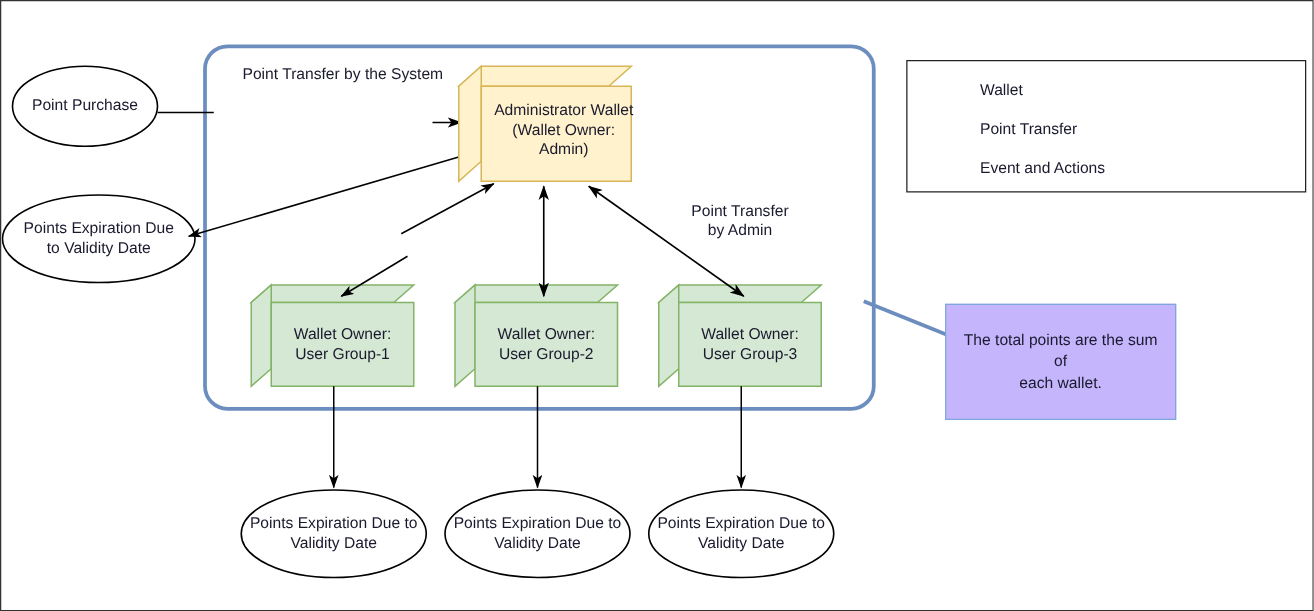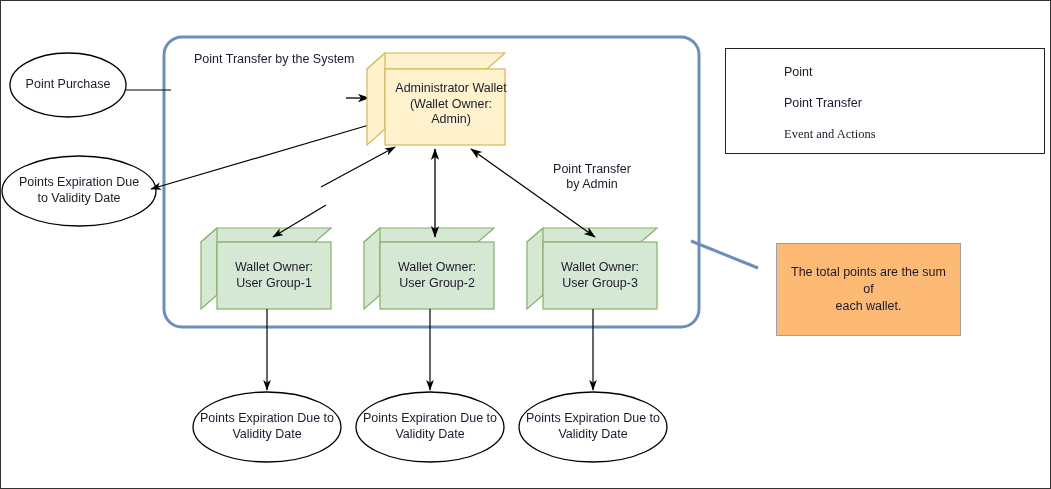--- a/index.html
+++ b/index.html
@@ -63,27 +63,26 @@
     box-sizing: border-box;
   }
   .legend-label {
     position: absolute;
     color: #1a1a2e;
     font-family: "Liberation Sans", sans-serif;
     font-size: 12.5px;
   }
   .note-box {
     position: absolute;
-    background: #fdba74;
+    background: #c4b5fd;
     border: 1.3px solid #7ea6d9;
     box-sizing: border-box;
     display: flex;
     align-items: center;
     justify-content: center;
-    margin-left: 20px;
   }
   .note-text {
     text-align: center;
     color: #1a1a2e;
     font-family: "Liberation Sans", sans-serif;
     font-size: 12.5px;
     line-height: 17px;
     white-space: pre-line;
     padding: 0 12px;
   }
@@ -217,17 +216,17 @@
 Validity Date</div>
   </div>
 
   <div class="note-box" style="left:755px; top:242px; width:185px; height:93px;">
     <div class="note-text">The total points are the sum of
 each wallet.</div>
   </div>
 
   <div class="legend-box" style="left:724px; top:47px; width:320px; height:106px;"></div>
 
-  <div class="legend-label" style="left:783px; top:64px;">Point</div>
+  <div class="legend-label" style="left:783px; top:64px;">Wallet</div>
   <div class="legend-label" style="left:783px; top:95px;">Point Transfer</div>
-  <div class="legend-label" style="left:783px; top:126px;font-family:Liberation Serif, serif;">Event and Actions</div>
+  <div class="legend-label" style="left:783px; top:126px;">Event and Actions</div>
 
 </div>
 
 </body></html>

